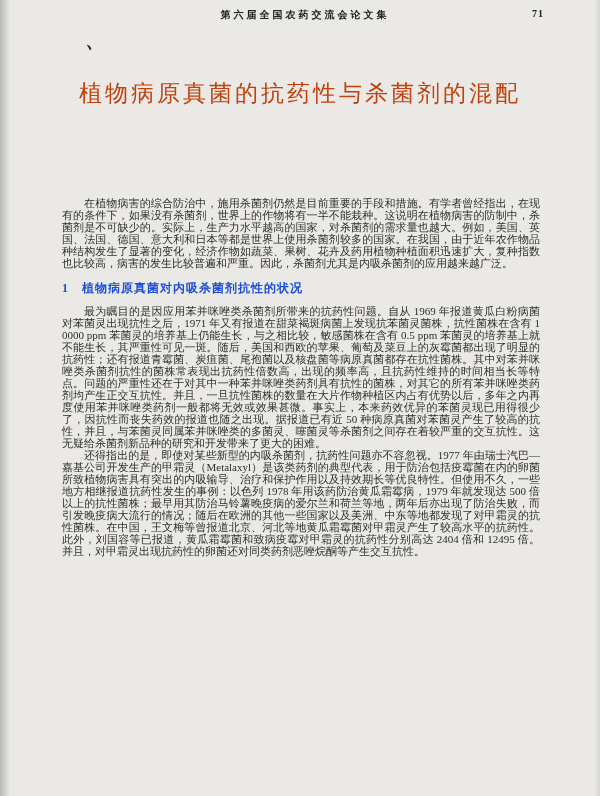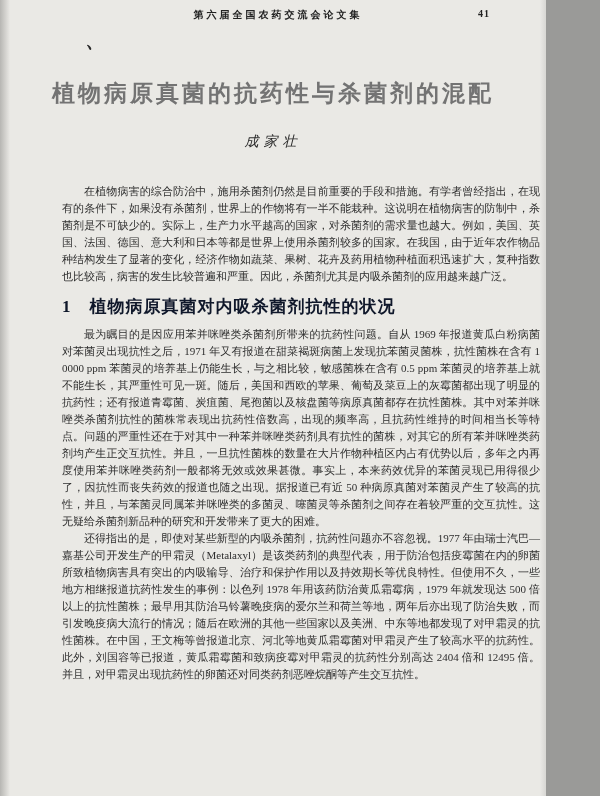--- a/index.html
+++ b/index.html
@@ -3,21 +3,21 @@
 <meta charset="utf-8">
 <style>
   html,body{margin:0;padding:0;}
   body{
     width:600px;height:796px;
     font-family:"Liberation Serif", serif;
     background:#9a9a98;
   }
   .page{
     position:relative;
-    width:546px;height:796px;
+    width:600px;height:796px;
     background:linear-gradient(115deg,#e6e5e1 0%, #edecе8 30%, #eceae6 70%, #e4e3df 100%);
     background-color:#eae9e5;
     overflow:hidden;
     color:#2d2d2d;
   }
   
   .page::before{
     content:"";
     position:absolute;left:0;top:0;bottom:0;width:10px;
     background:linear-gradient(to right, rgba(0,0,0,0.22), rgba(0,0,0,0));
@@ -44,70 +44,69 @@
 
   .stray-mark{
     position:absolute;left:86px;top:28px;
     font-size:20px;color:#2a2a2a;font-weight:bold;
     transform:rotate(8deg);
   }
 
   .title{
     position:absolute;top:78px;left:0;right:0;
     text-align:center;
-    font-size:23px;font-weight:bold;letter-spacing:3px;
-    color:#737373;
+    font-size:23px;font-weight:normal;letter-spacing:3px;
+    color:#c2410c;
     white-space:nowrap;
   }
   .author{
     position:absolute;top:133px;left:0;right:0;
     text-align:center;
     font-size:14px;font-style:italic;letter-spacing:5px;
     color:#2c2c2c;
   }
   .affiliation{
     position:absolute;top:169px;left:0;right:0;
     text-align:center;
     font-size:11px;letter-spacing:1px;
     color:#2c2c2c;
   }
 
   .body-text{
-    position:absolute;top:183px;left:62px;width:478px;
-    font-size:11px;line-height:17px;
+    position:absolute;top:197px;left:62px;width:478px;
+    font-size:11px;line-height:12px;
     text-align:justify;
     color:#2e2e2e;
   }
   .para{
     margin:0;
     text-indent:2em;
     word-break:break-all;
   }
   .section-heading{
-    font-size:17px;font-weight:bold;
+    font-size:12px;font-weight:bold;
     margin:13px 0 11px 0;
     letter-spacing:1px;
-    color:#0f172a;
+    color:#1d4ed8;
   }
 </style>
 </head>
 <body>
 
 <div class="page">
 
   <div class="header">
     <div class="journal">第六届全国农药交流会论文集</div>
-    <div class="pagenum">41</div>
+    <div class="pagenum">71</div>
   </div>
 
   <div class="stray-mark">、</div>
 
   <div class="title">植物病原真菌的抗药性与杀菌剂的混配</div>
 
-  <div class="author">成家壮</div>
 
 
   <div class="body-text">
 
     <p class="para">在植物病害的综合防治中，施用杀菌剂仍然是目前重要的手段和措施。有学者曾经指出，在现有的条件下，如果没有杀菌剂，世界上的作物将有一半不能栽种。这说明在植物病害的防制中，杀菌剂是不可缺少的。实际上，生产力水平越高的国家，对杀菌剂的需求量也越大。例如，美国、英国、法国、德国、意大利和日本等都是世界上使用杀菌剂较多的国家。在我国，由于近年农作物品种结构发生了显著的变化，经济作物如蔬菜、果树、花卉及药用植物种植面积迅速扩大，复种指数也比较高，病害的发生比较普遍和严重。因此，杀菌剂尤其是内吸杀菌剂的应用越来越广泛。</p>
 
     <div class="section-heading">1　植物病原真菌对内吸杀菌剂抗性的状况</div>
 
 
     <p class="para">最为瞩目的是因应用苯并咪唑类杀菌剂所带来的抗药性问题。自从 1969 年报道黄瓜白粉病菌对苯菌灵出现抗性之后，1971 年又有报道在甜菜褐斑病菌上发现抗苯菌灵菌株，抗性菌株在含有 10000 ppm 苯菌灵的培养基上仍能生长，与之相比较，敏感菌株在含有 0.5 ppm 苯菌灵的培养基上就不能生长，其严重性可见一斑。随后，美国和西欧的苹果、葡萄及菜豆上的灰霉菌都出现了明显的抗药性；还有报道青霉菌、炭疽菌、尾孢菌以及核盘菌等病原真菌都存在抗性菌株。其中对苯并咪唑类杀菌剂抗性的菌株常表现出抗药性倍数高，出现的频率高，且抗药性维持的时间相当长等特点。问题的严重性还在于对其中一种苯并咪唑类药剂具有抗性的菌株，对其它的所有苯并咪唑类药剂均产生正交互抗性。并且，一旦抗性菌株的数量在大片作物种植区内占有优势以后，多年之内再度使用苯并咪唑类药剂一般都将无效或效果甚微。事实上，本来药效优异的苯菌灵现已用得很少了，因抗性而丧失药效的报道也随之出现。据报道已有近 50 种病原真菌对苯菌灵产生了较高的抗性，并且，与苯菌灵同属苯并咪唑类的多菌灵、噻菌灵等杀菌剂之间存在着较严重的交互抗性。这无疑给杀菌剂新品种的研究和开发带来了更大的困难。</p>

